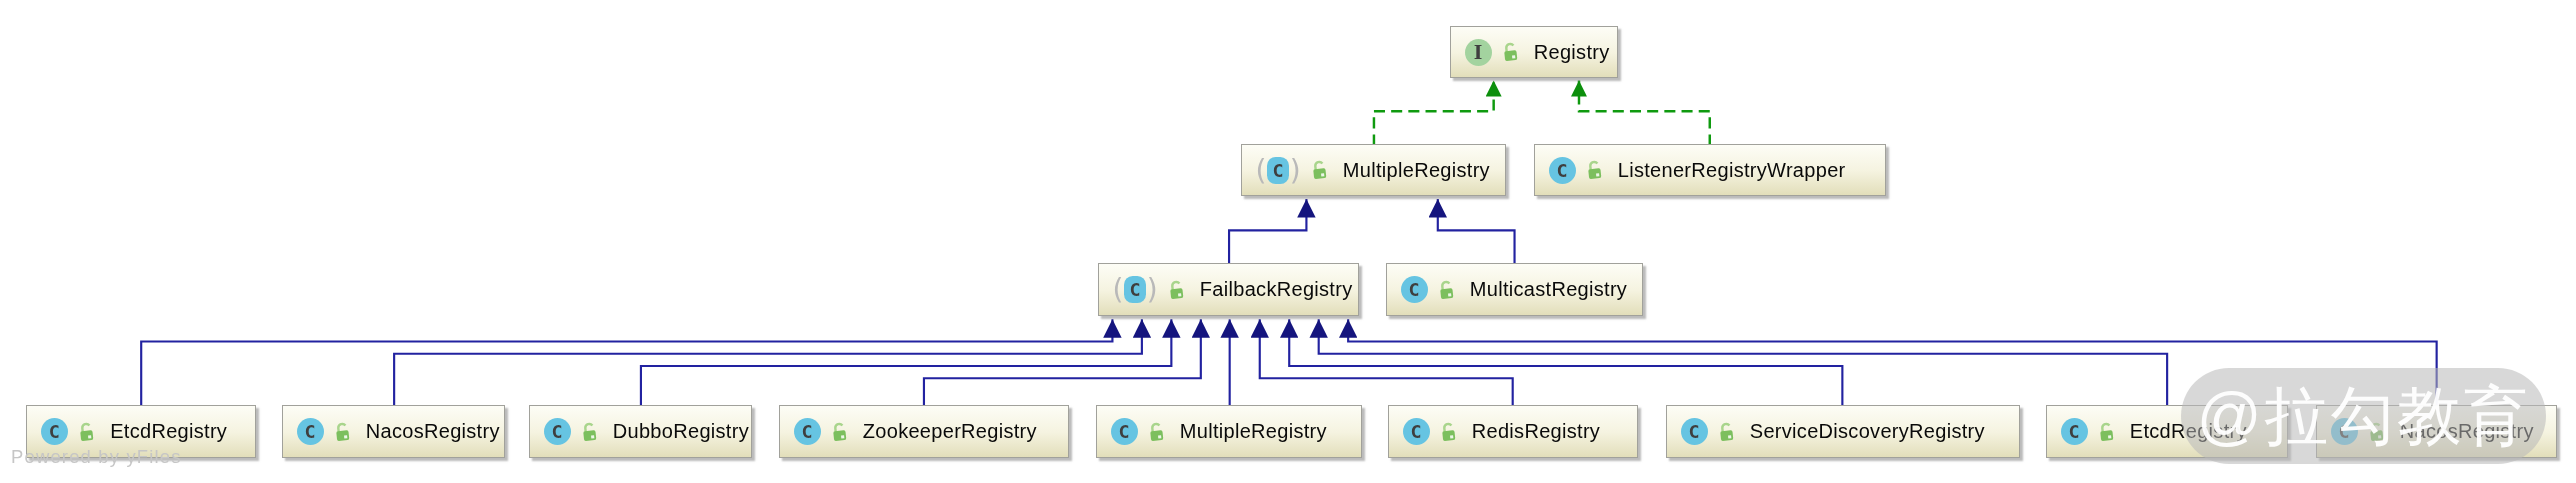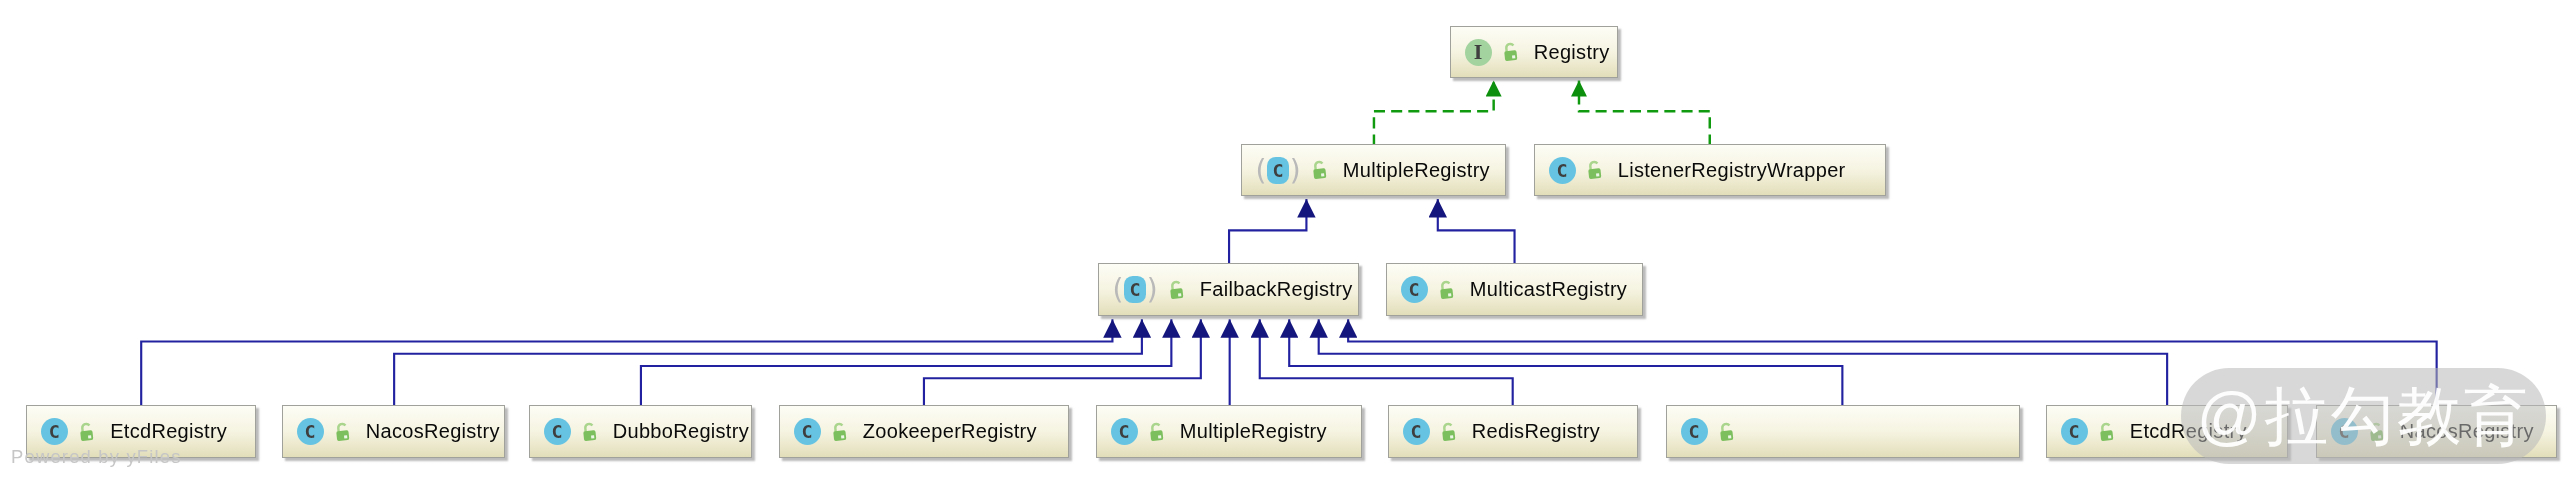--- a/index.html
+++ b/index.html
@@ -247,20 +247,21 @@
   </div>
   <div class="node" id="n-servicediscoveryregistry">
     <span class="type-icon">
         <span class="circle class-bg">C</span>
       </span>
     <svg class="lock" width="19.6" height="22" viewBox="0 0 32 36">
         <path class="lock-shackle" d="M11,18 V11 A6.5,6.5 0 0 1 23,8"></path>
         <rect class="lock-body" x="7" y="16" width="20" height="16" rx="3"></rect>
         <rect x="19" y="24" width="5" height="5" fill="#ffffff" opacity="0.85"></rect>
       </svg>
+    <span class="label">ServiceDiscoveryRegistry</span>
   </div>
   <div class="node" id="n-dubboregistry">
     <span class="type-icon">
         <span class="circle class-bg">C</span>
       </span>
     <svg class="lock" width="19.6" height="22" viewBox="0 0 32 36">
         <path class="lock-shackle" d="M11,18 V11 A6.5,6.5 0 0 1 23,8"></path>
         <rect class="lock-body" x="7" y="16" width="20" height="16" rx="3"></rect>
         <rect x="19" y="24" width="5" height="5" fill="#ffffff" opacity="0.85"></rect>
       </svg>

